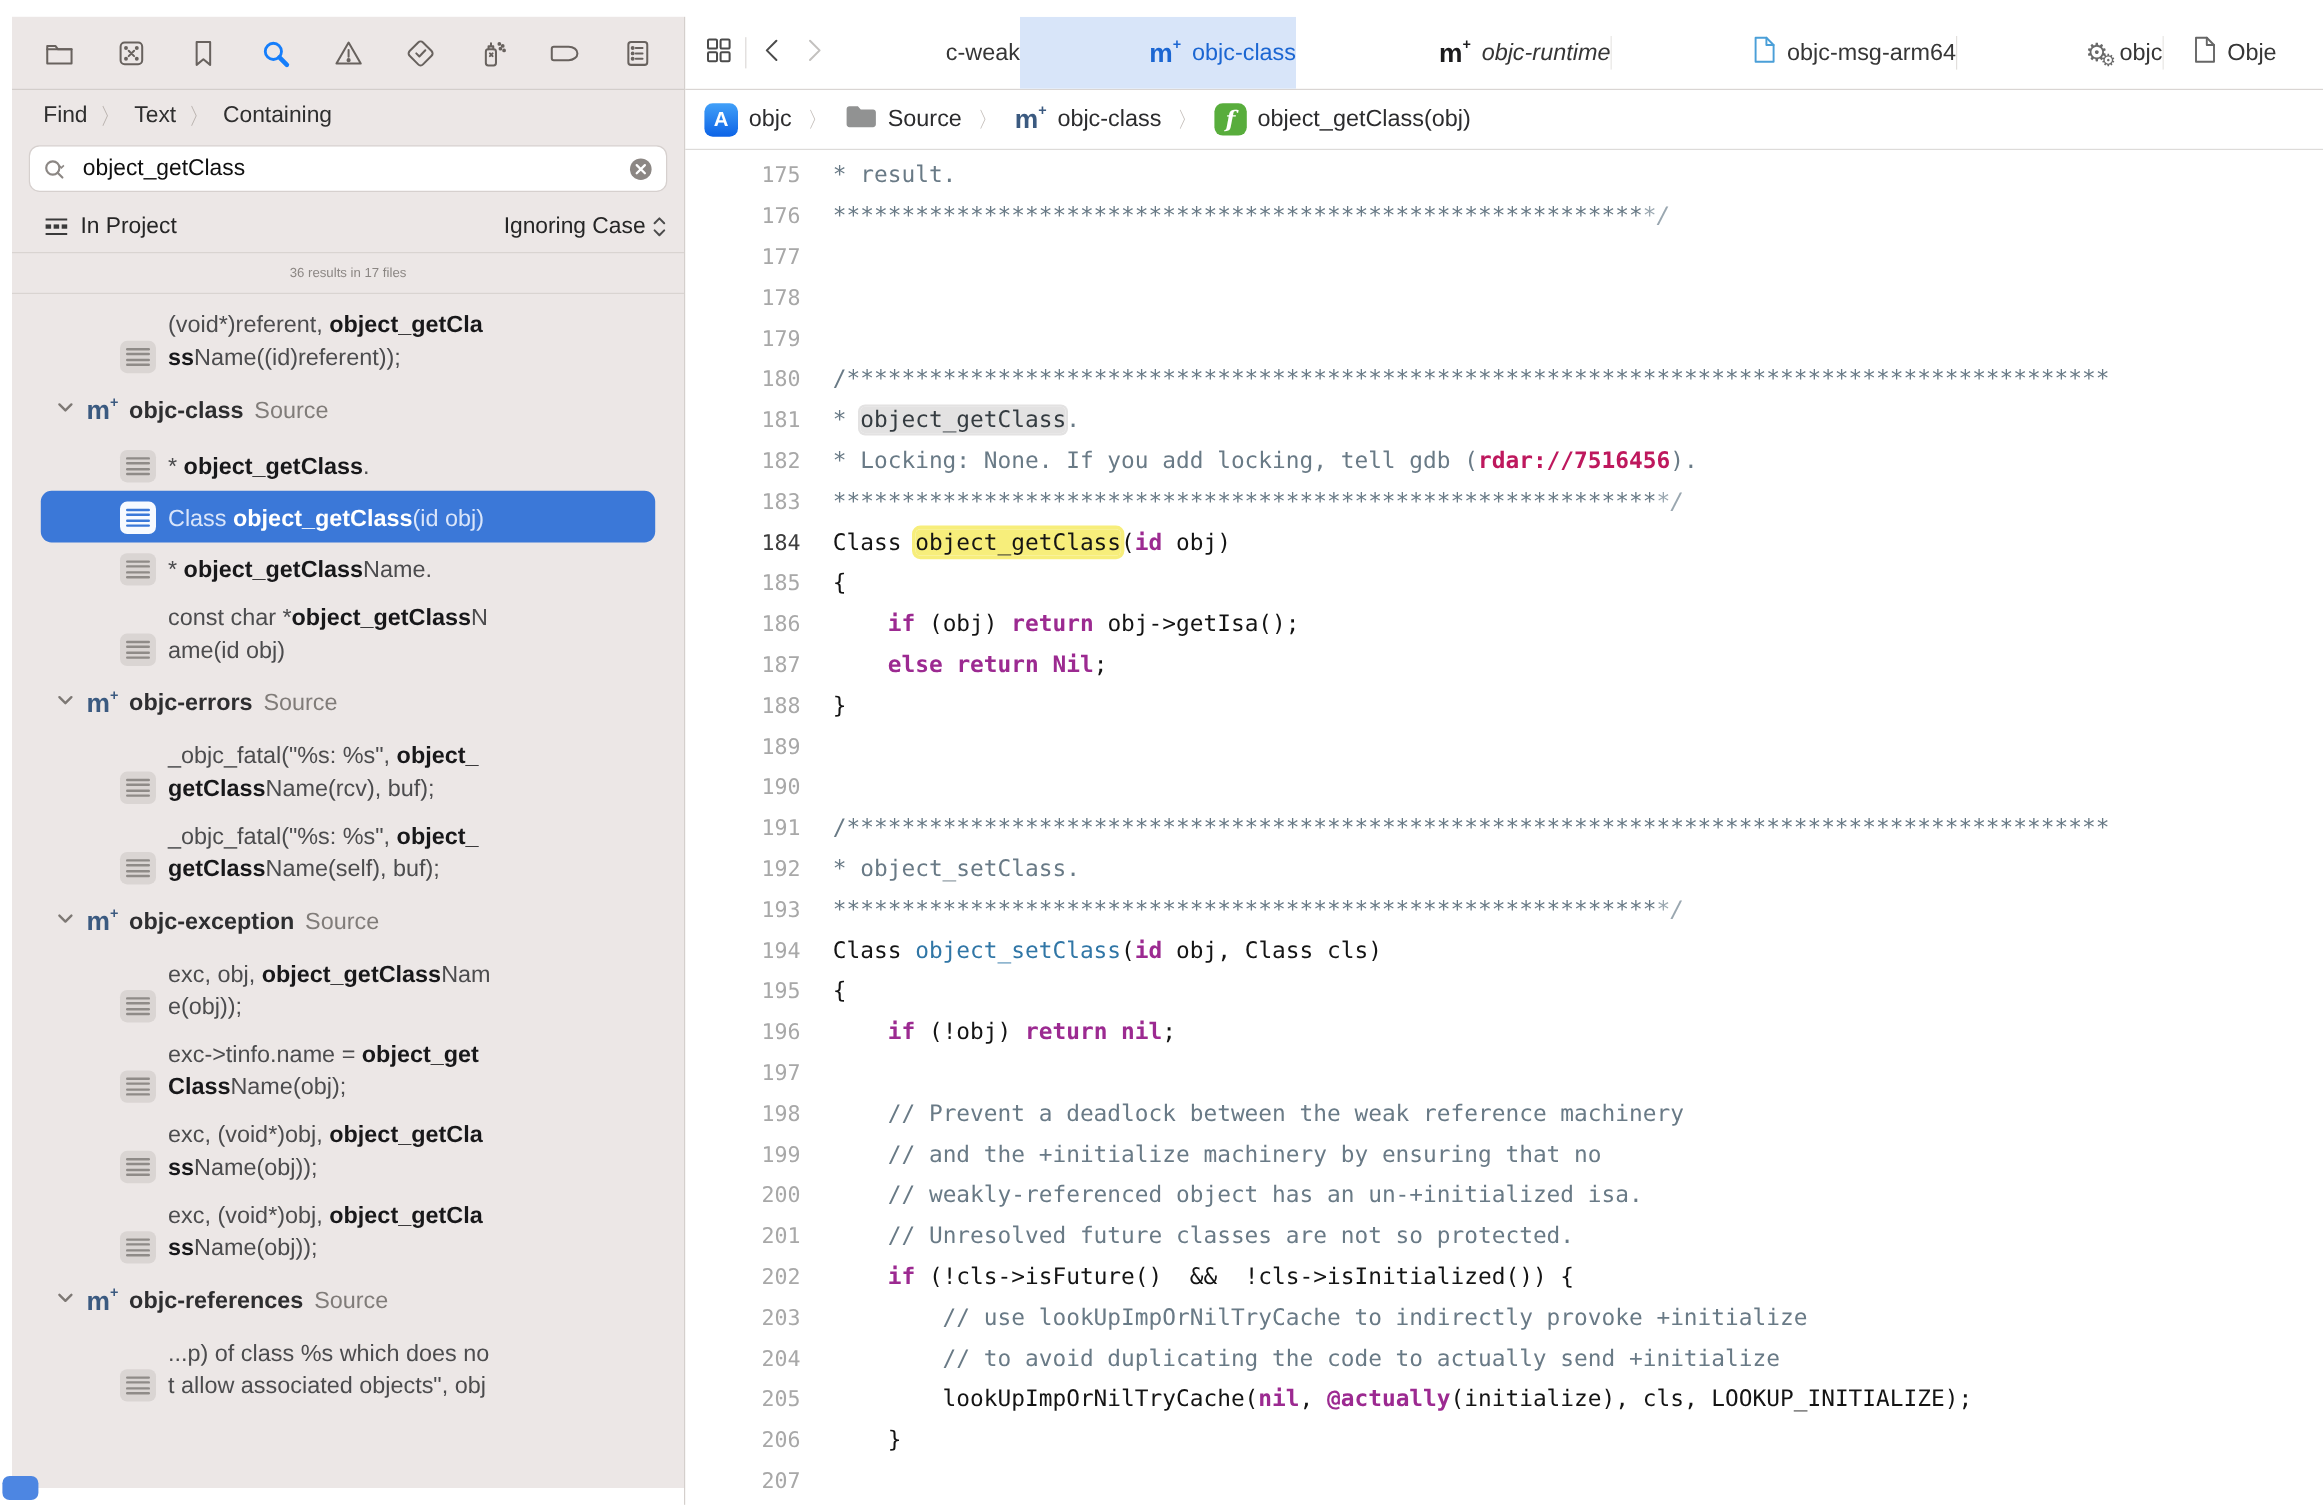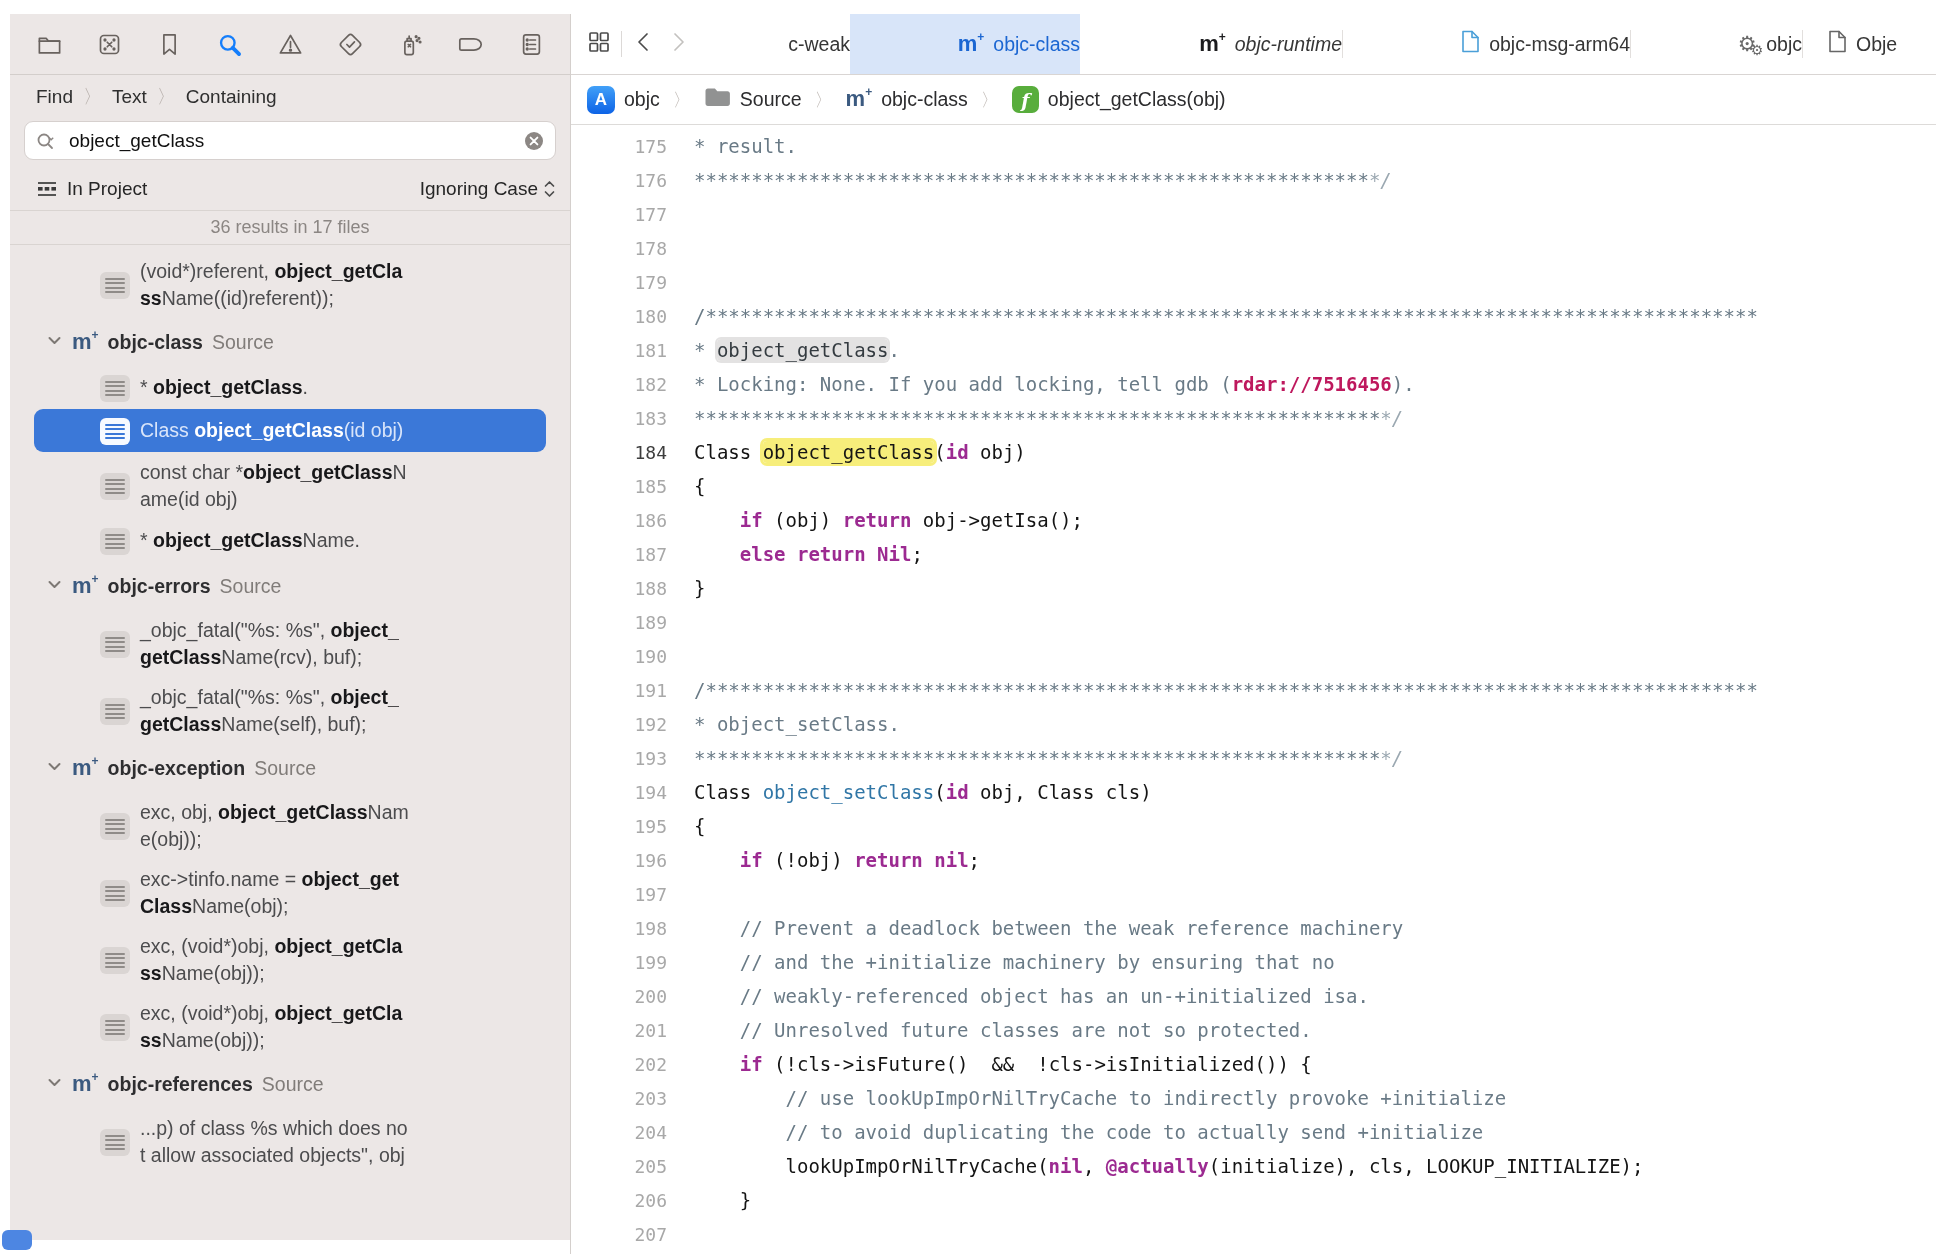--- a/index.html
+++ b/index.html
@@ -16,29 +16,29 @@
   .fb-chev{color:#b9b2ae;font-size:19px;margin:0 10px;font-weight:400;}
   .search-row{padding:2px 14px 8px 14px;flex:none;}
   .search-field{height:37px;background:#fff;border:1px solid #d6d0ce;border-radius:9px;display:flex;align-items:center;padding:0 10px;}
   .search-field svg{flex:none;}
   .search-input{border:none;outline:none;flex:1;font-size:19px;color:#101010;margin-left:8px;background:transparent;
                 font-family:"Liberation Sans",sans-serif;}
   .scope-row{height:42px;display:flex;align-items:center;padding:0 14px 0 26px;flex:none;}
   .scope-left{display:flex;align-items:center;gap:9px;font-size:19px;color:#262626;}
   .scope-right{margin-left:auto;display:flex;align-items:center;gap:5px;font-size:19px;color:#262626;}
   .results-count{height:33px;border-top:1px solid #d9d4d1;border-bottom:1px solid #d9d4d1;display:flex;
-                 align-items:center;justify-content:center;font-size:18px;color:#8b8683;flex:none;}
+                 align-items:center;justify-content:center;font-size:11px;color:#8b8683;flex:none;}
   .results-list{flex:1;overflow:hidden;padding-top:6px;}
   .result-group{height:48px;display:flex;align-items:center;padding-left:36px;gap:9px;}
   .g-chev svg{width:17px;height:17px;stroke:#7d7874;stroke-width:2;fill:none;stroke-linecap:round;stroke-linejoin:round;}
   .mplus{font-weight:600;font-size:22px;color:#3b5a80;line-height:1;}
   .mplus sup{font-size:12px;position:relative;top:-2px;left:0px;}
   .g-name{font-size:19.5px;font-weight:600;color:#2e2e30;}
   .g-kind{font-size:19.5px;color:#807c79;}
-  .result-row{display:flex;padding:7px 24px 7px 90px;align-items:center;border-radius:9px;margin:0 0px;}
+  .result-row{display:flex;padding:7px 24px 7px 90px;align-items:flex-end;border-radius:9px;margin:0 0px;}
   .result-row.sel{background:#3b78d8;margin:0 24px;padding:7px 0 7px 66px;}
   .snippet-icon{width:30px;height:27px;background:#dad5d3;border-radius:6px;flex:none;margin-right:10px;margin-top:2px;
                 display:flex;flex-direction:column;justify-content:center;gap:2.5px;padding:0 5px;box-sizing:border-box;}
   .snippet-icon i{display:block;height:1.8px;background:#8f8b88;border-radius:1px;}
   .result-row.sel .snippet-icon{background:#f7faff;}
   .result-row.sel .snippet-icon i{background:#3b78d8;}
   .result-text{font-size:19.5px;line-height:26.5px;color:#4c4c4e;}
   .result-text .b{font-weight:700;color:#18181a;}
   .result-row.sel .result-text{color:#d9e5fa;}
   .result-row.sel .result-text .b{color:#ffffff;}
@@ -249,33 +249,33 @@
           </div>
         </div>
         <div class="result-row">
           <span class="snippet-icon">
             <i></i>
             <i></i>
             <i></i>
             <i></i>
           </span>
           <div class="result-text">
+            <div class="rline"><span>* </span><span class="b">object_getClass</span><span>Name.</span></div>
+          </div>
+        </div>
+        <div class="result-row">
+          <span class="snippet-icon">
+            <i></i>
+            <i></i>
+            <i></i>
+            <i></i>
+          </span>
+          <div class="result-text">
             <div class="rline"><span>const char *</span><span class="b">object_getClass</span><span>N</span></div>
             <div class="rline"><span>ame(id obj)</span></div>
-          </div>
-        </div>
-        <div class="result-row">
-          <span class="snippet-icon">
-            <i></i>
-            <i></i>
-            <i></i>
-            <i></i>
-          </span>
-          <div class="result-text">
-            <div class="rline"><span>* </span><span class="b">object_getClass</span><span>Name.</span></div>
           </div>
         </div>
         <div class="result-group">
           <span class="g-chev"><svg viewBox="0 0 17 17">
               <path d="M3.5 6 L8.5 11 L13.5 6"></path>
             </svg></span>
           <span class="mplus">m<sup>+</sup></span>
           <span class="g-name">objc-errors</span>
           <span class="g-kind">Source</span>
         </div>

